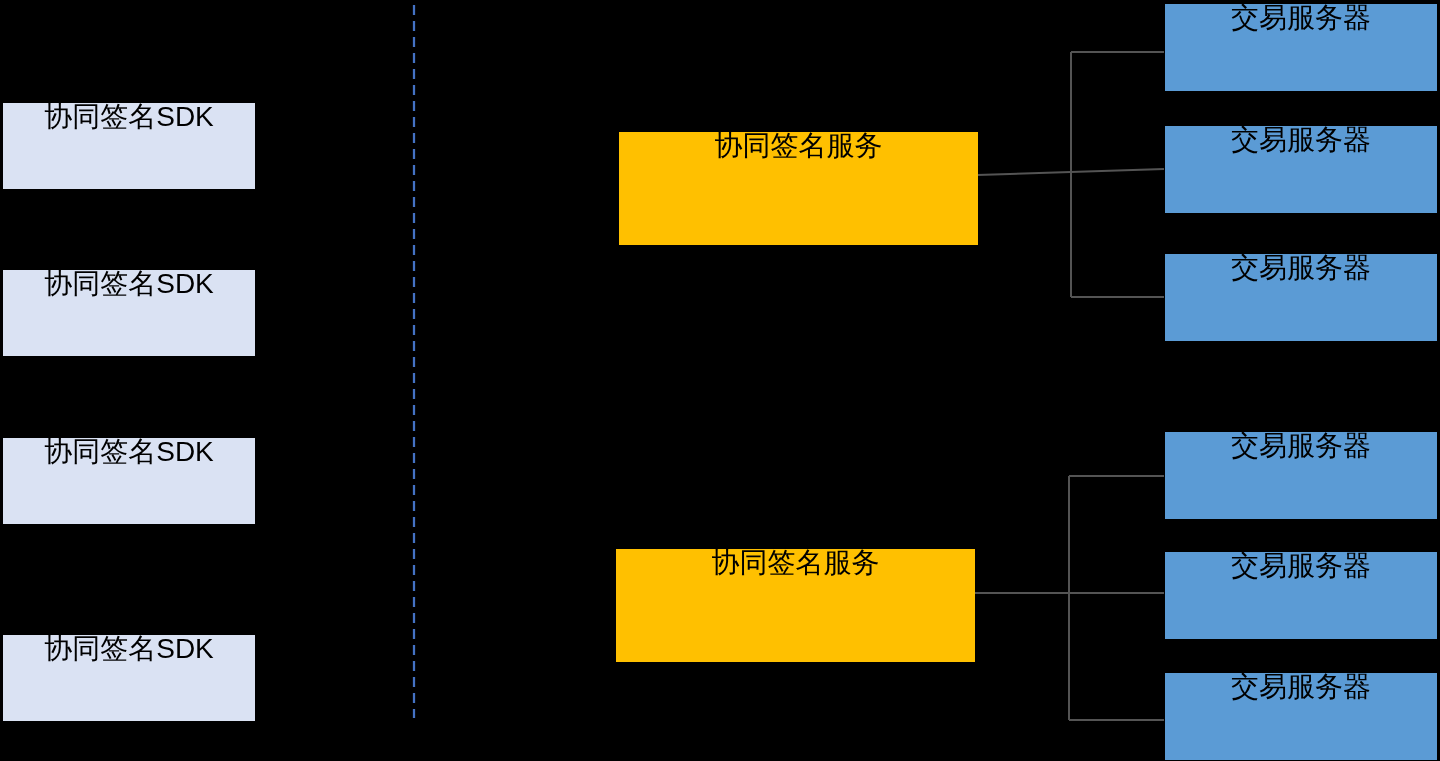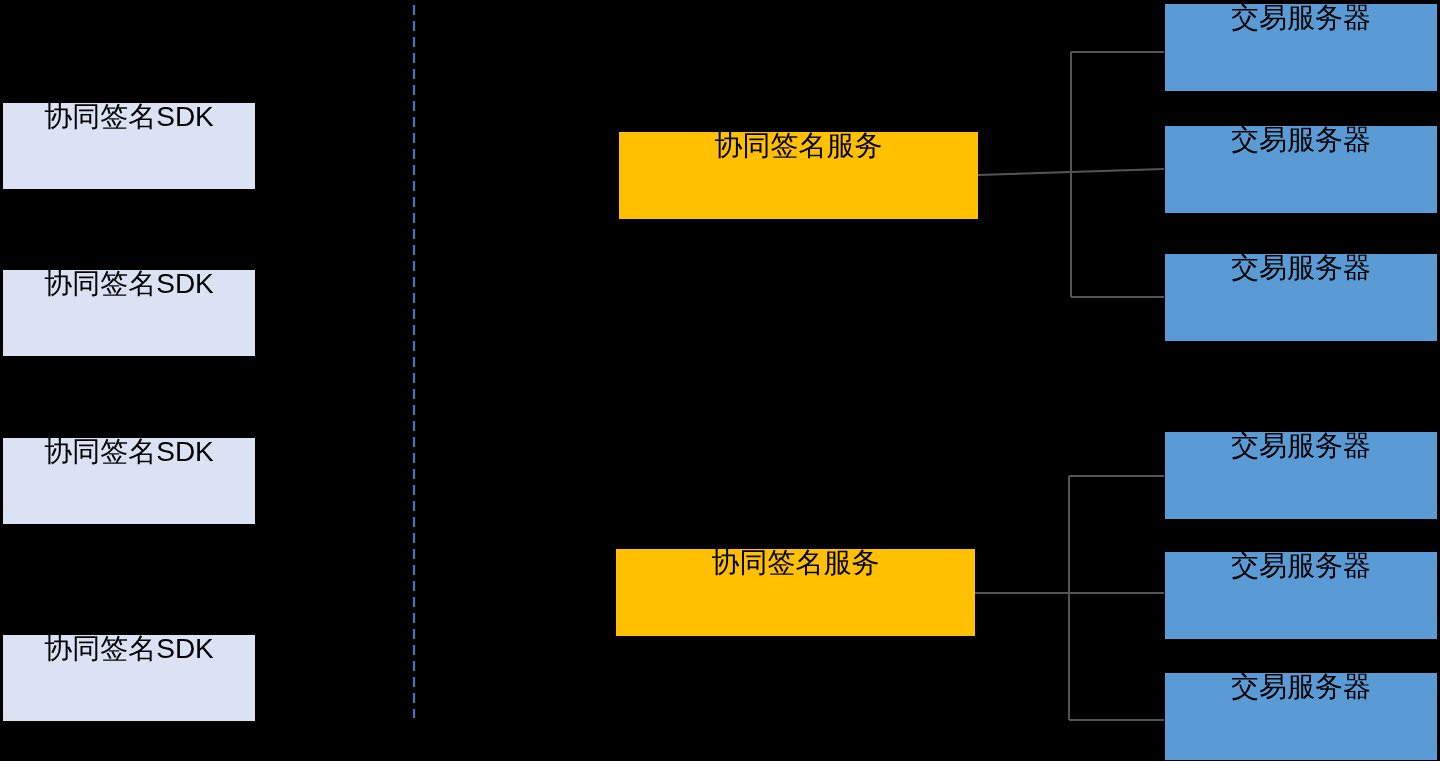--- a/index.html
+++ b/index.html
@@ -47,21 +47,21 @@
     width: 252px;
     height: 86px;
     background: var(--sdk-box-bg, #DAE2F3);
   }
   .sdk-1 { top: 103px; }
   .sdk-2 { top: 270px; }
   .sdk-3 { top: 438px; }
   .sdk-4 { top: 635px; }
   .svc {
     width: 359px;
-    height: 87px;
+    height: 113px;
     background: var(--service-box-bg, #FFC000);
   }
   .svc-1 { left: 619px; top: 132px; }
   .svc-2 { left: 616px; top: 549px; }
   .srv {
     left: 1165px;
     width: 272px;
     height: 87px;
     background: var(--server-box-bg, #5B9BD5);
   }

